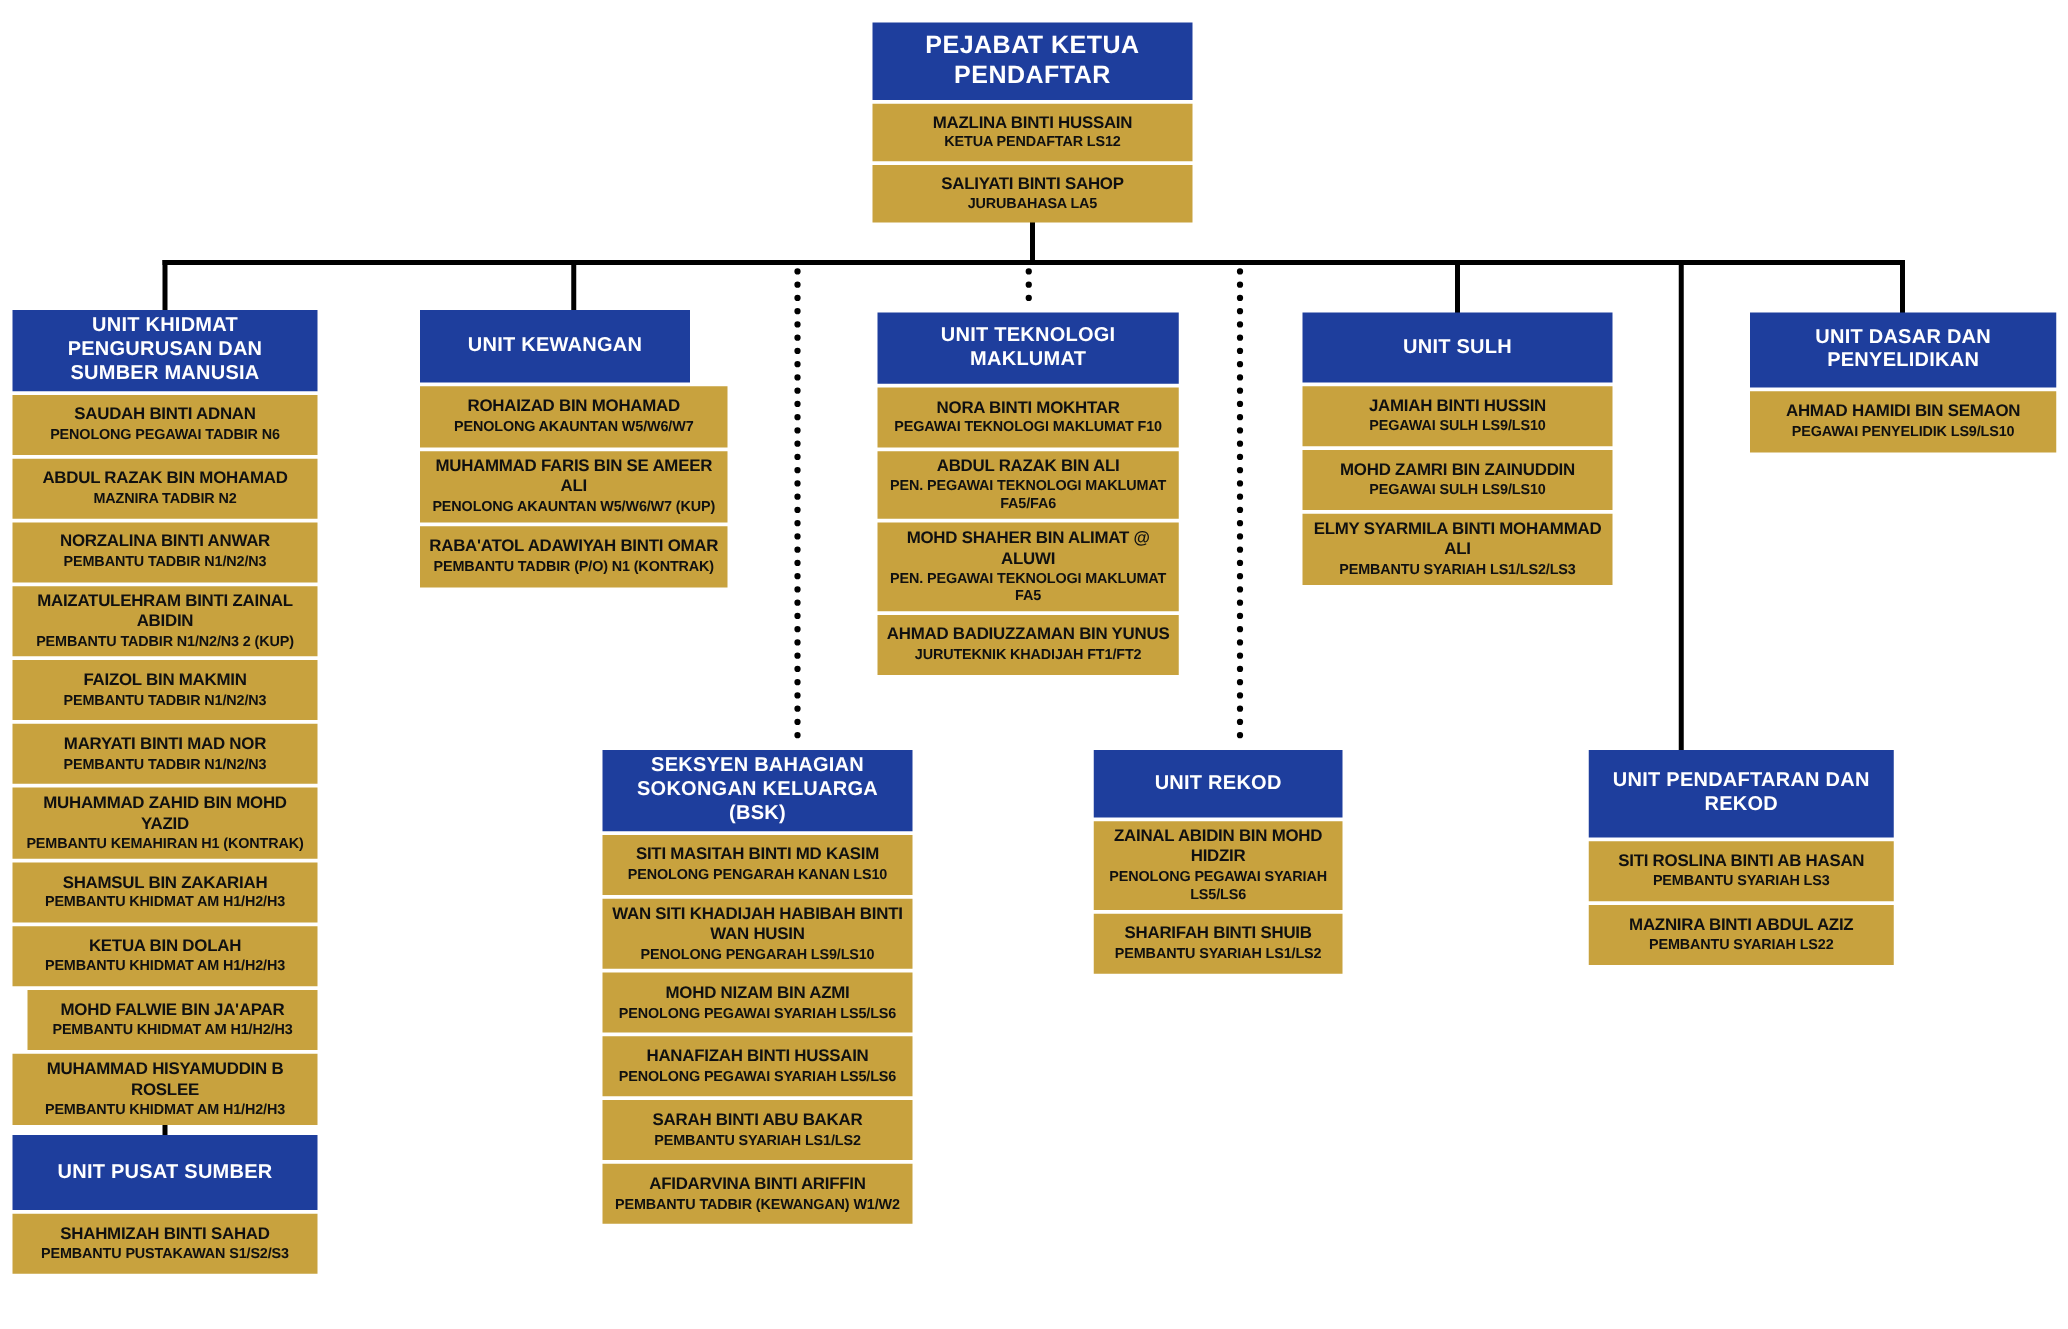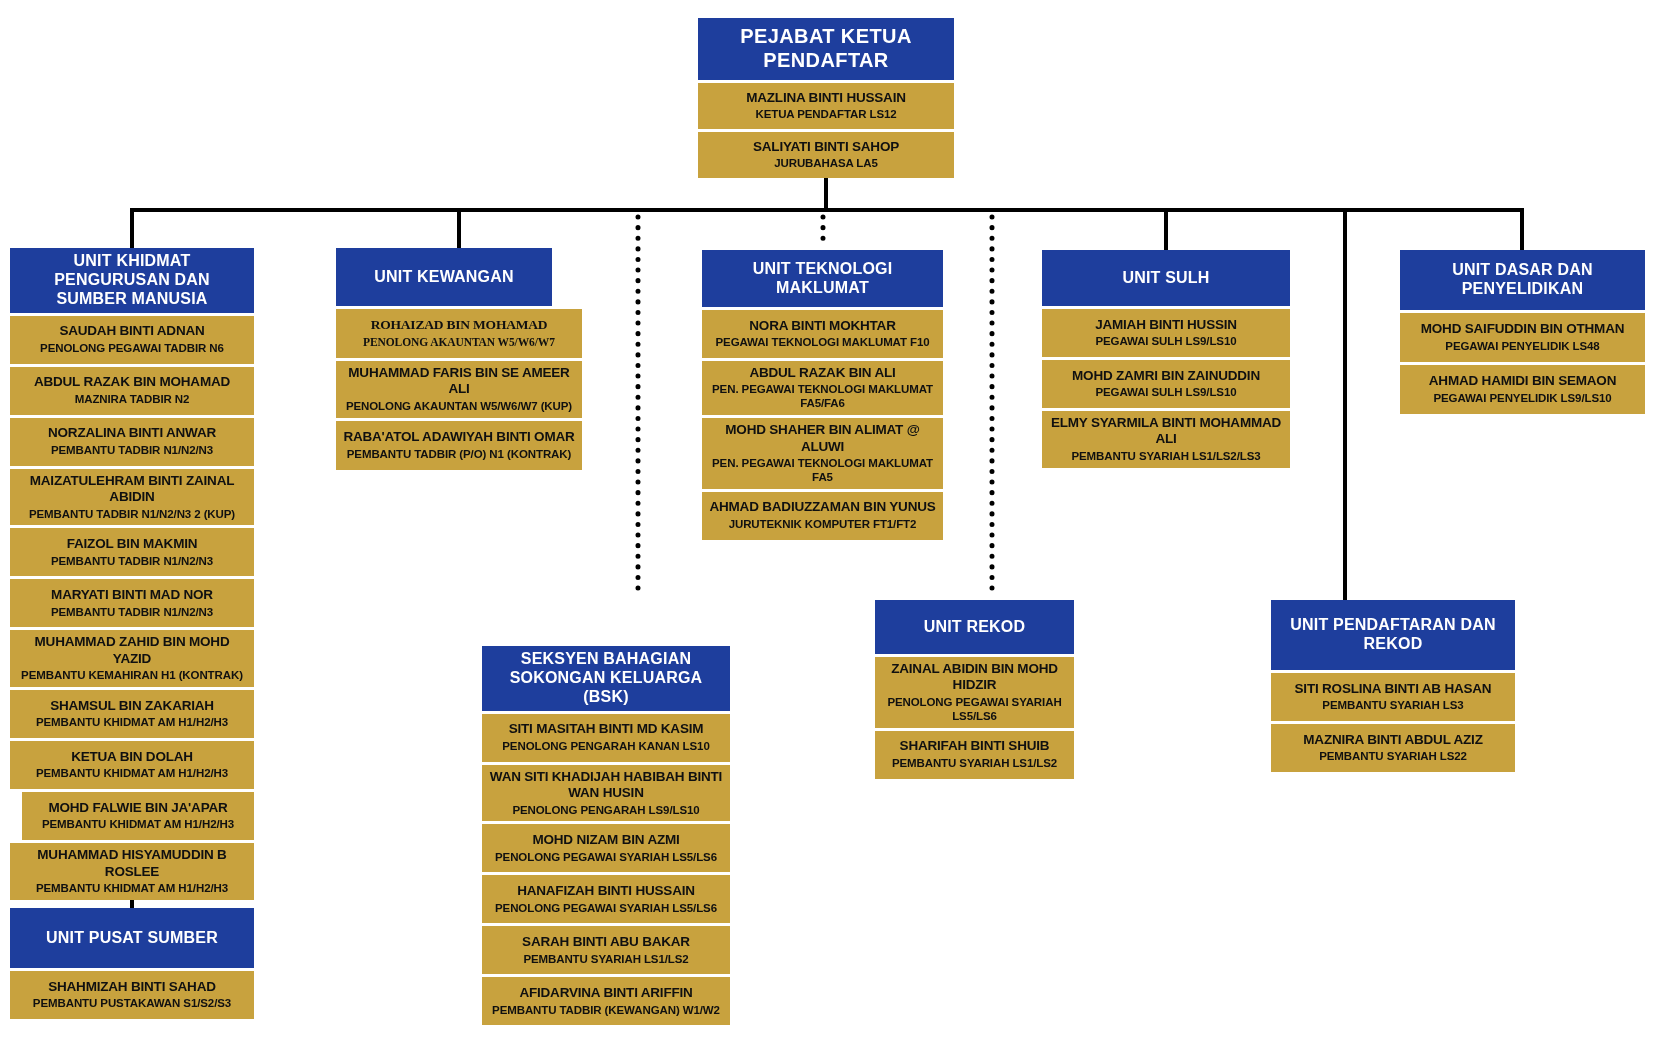--- a/index.html
+++ b/index.html
@@ -119,21 +119,21 @@
     </div>
     <div class="unit" style="left: 10px; top: 908px; width: 244px;">
       <div class="unit-header" style="min-height: 60px;">UNIT PUSAT SUMBER</div>
       <div class="staff-box" style="min-height: 48px;">
         <div class="staff-name">SHAHMIZAH BINTI SAHAD</div>
         <div class="staff-role">PEMBANTU PUSTAKAWAN S1/S2/S3</div>
       </div>
     </div>
     <div class="unit" style="left: 336px; top: 248px; width: 246px;">
       <div class="unit-header" style="min-height: 58px; width: 216px;">UNIT KEWANGAN</div>
-      <div class="staff-box" style="min-height: 49px; font-family: Liberation Serif, serif;">
+      <div class="staff-box" style="min-height: 49px;">
         <div class="staff-name">ROHAIZAD BIN MOHAMAD</div>
         <div class="staff-role">PENOLONG AKAUNTAN W5/W6/W7</div>
       </div>
       <div class="staff-box" style="min-height: 49px;">
         <div class="staff-name">MUHAMMAD FARIS BIN SE AMEER ALI</div>
         <div class="staff-role">PENOLONG AKAUNTAN W5/W6/W7 (KUP)</div>
       </div>
       <div class="staff-box" style="min-height: 49px;">
         <div class="staff-name">RABA'ATOL ADAWIYAH BINTI OMAR</div>
         <div class="staff-role">PEMBANTU TADBIR (P/O) N1 (KONTRAK)</div>
@@ -148,50 +148,46 @@
       <div class="staff-box" style="min-height: 48px;">
         <div class="staff-name">ABDUL RAZAK BIN ALI</div>
         <div class="staff-role">PEN. PEGAWAI TEKNOLOGI MAKLUMAT FA5/FA6</div>
       </div>
       <div class="staff-box" style="min-height: 48px;">
         <div class="staff-name">MOHD SHAHER BIN ALIMAT @ ALUWI</div>
         <div class="staff-role">PEN. PEGAWAI TEKNOLOGI MAKLUMAT FA5</div>
       </div>
       <div class="staff-box" style="min-height: 48px;">
         <div class="staff-name">AHMAD BADIUZZAMAN BIN YUNUS</div>
-        <div class="staff-role">JURUTEKNIK KOMPUTER FT1/FT2</div>
+        <div class="staff-role">JURUTEKNIK KHADIJAH FT1/FT2</div>
       </div>
     </div>
     <div class="unit" style="left: 1042px; top: 250px; width: 248px;">
       <div class="unit-header" style="min-height: 56px;">UNIT SULH</div>
       <div class="staff-box" style="min-height: 48px;">
         <div class="staff-name">JAMIAH BINTI HUSSIN</div>
         <div class="staff-role">PEGAWAI SULH LS9/LS10</div>
       </div>
       <div class="staff-box" style="min-height: 48px;">
         <div class="staff-name">MOHD ZAMRI BIN ZAINUDDIN</div>
         <div class="staff-role">PEGAWAI SULH LS9/LS10</div>
       </div>
       <div class="staff-box" style="min-height: 48px;">
         <div class="staff-name">ELMY SYARMILA BINTI MOHAMMAD ALI</div>
         <div class="staff-role">PEMBANTU SYARIAH LS1/LS2/LS3</div>
       </div>
     </div>
     <div class="unit" style="left: 1400px; top: 250px; width: 245px;">
       <div class="unit-header" style="min-height: 60px;">UNIT DASAR DAN PENYELIDIKAN</div>
       <div class="staff-box" style="min-height: 49px;">
-        <div class="staff-name">MOHD SAIFUDDIN BIN OTHMAN</div>
-        <div class="staff-role">PEGAWAI PENYELIDIK LS48</div>
-      </div>
-      <div class="staff-box" style="min-height: 49px;">
         <div class="staff-name">AHMAD HAMIDI BIN SEMAON</div>
         <div class="staff-role">PEGAWAI PENYELIDIK LS9/LS10</div>
       </div>
     </div>
-    <div class="unit" style="left: 482px; top: 600px; width: 248px; margin-top: 46px;">
+    <div class="unit" style="left: 482px; top: 600px; width: 248px;">
       <div class="unit-header" style="min-height: 56px;">SEKSYEN BAHAGIAN SOKONGAN KELUARGA (BSK)</div>
       <div class="staff-box" style="min-height: 48px;">
         <div class="staff-name">SITI MASITAH BINTI MD KASIM</div>
         <div class="staff-role">PENOLONG PENGARAH KANAN LS10</div>
       </div>
       <div class="staff-box" style="min-height: 48px;">
         <div class="staff-name">WAN SITI KHADIJAH HABIBAH BINTI WAN HUSIN</div>
         <div class="staff-role">PENOLONG PENGARAH LS9/LS10</div>
       </div>
       <div class="staff-box" style="min-height: 48px;">

